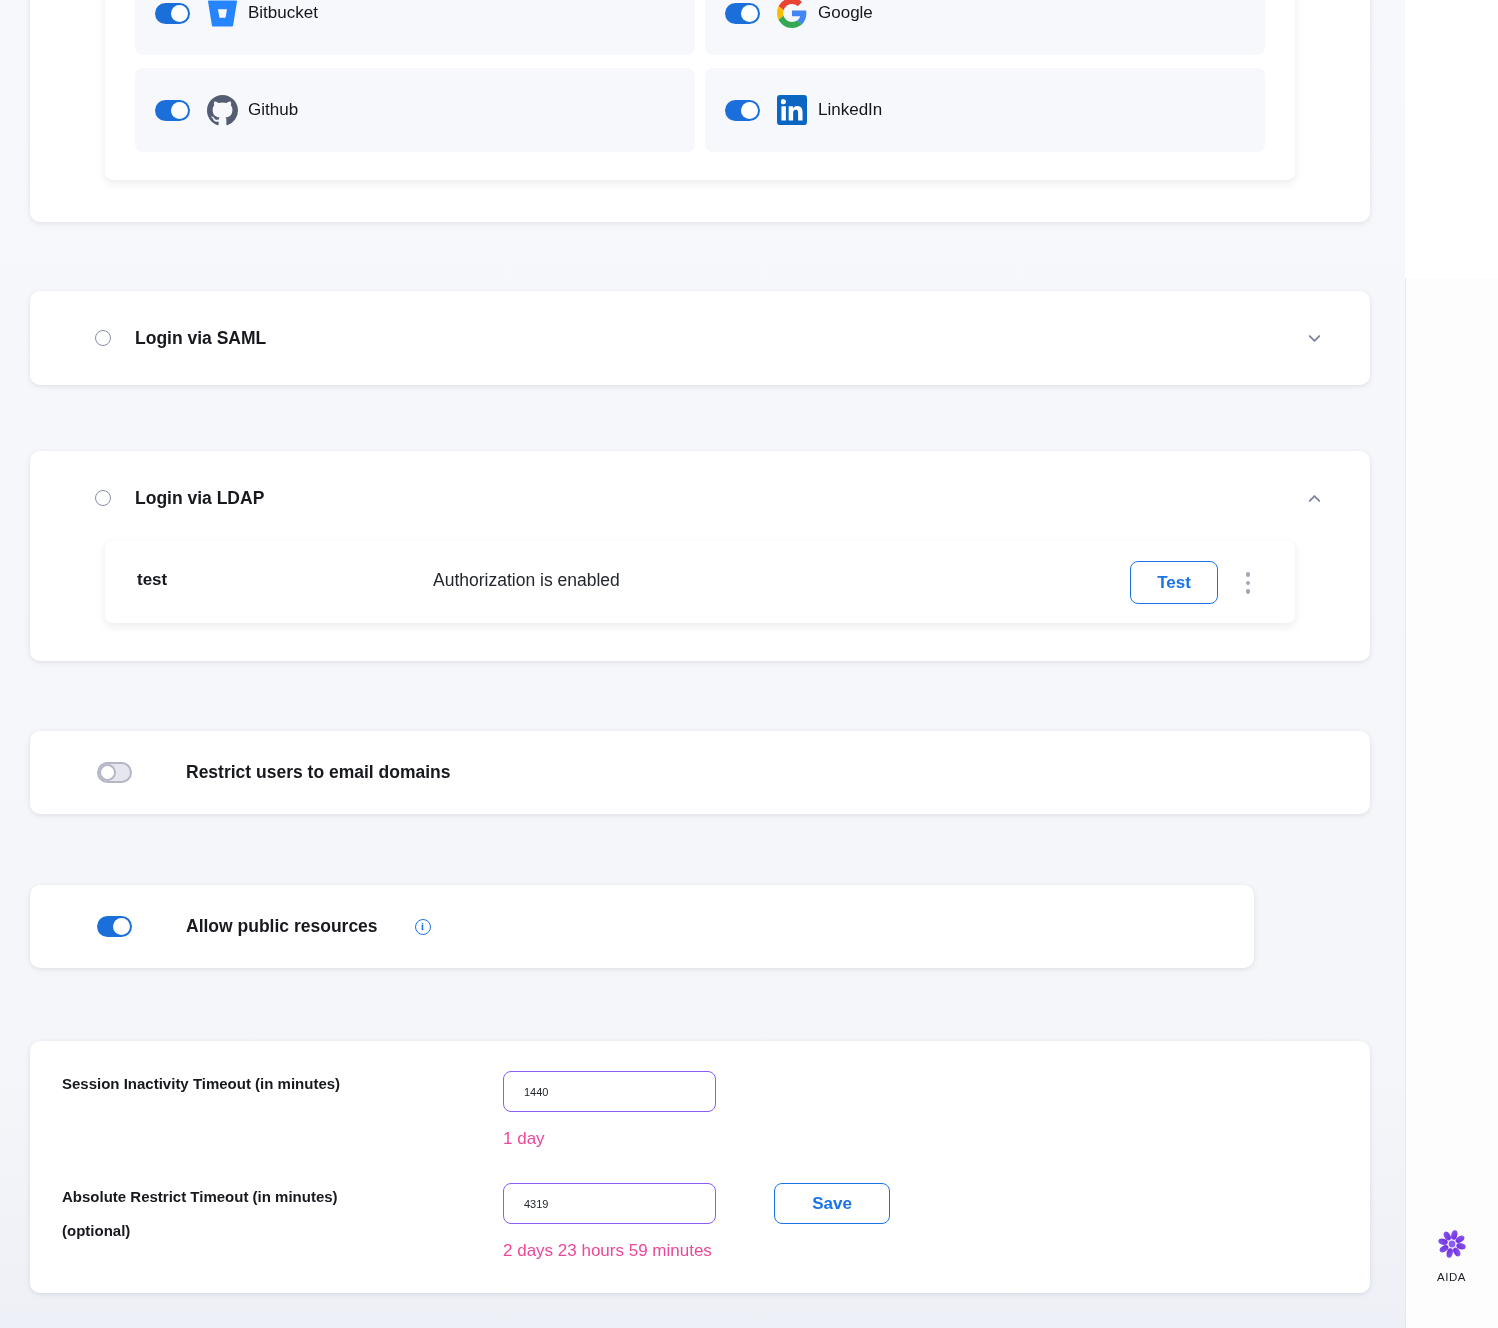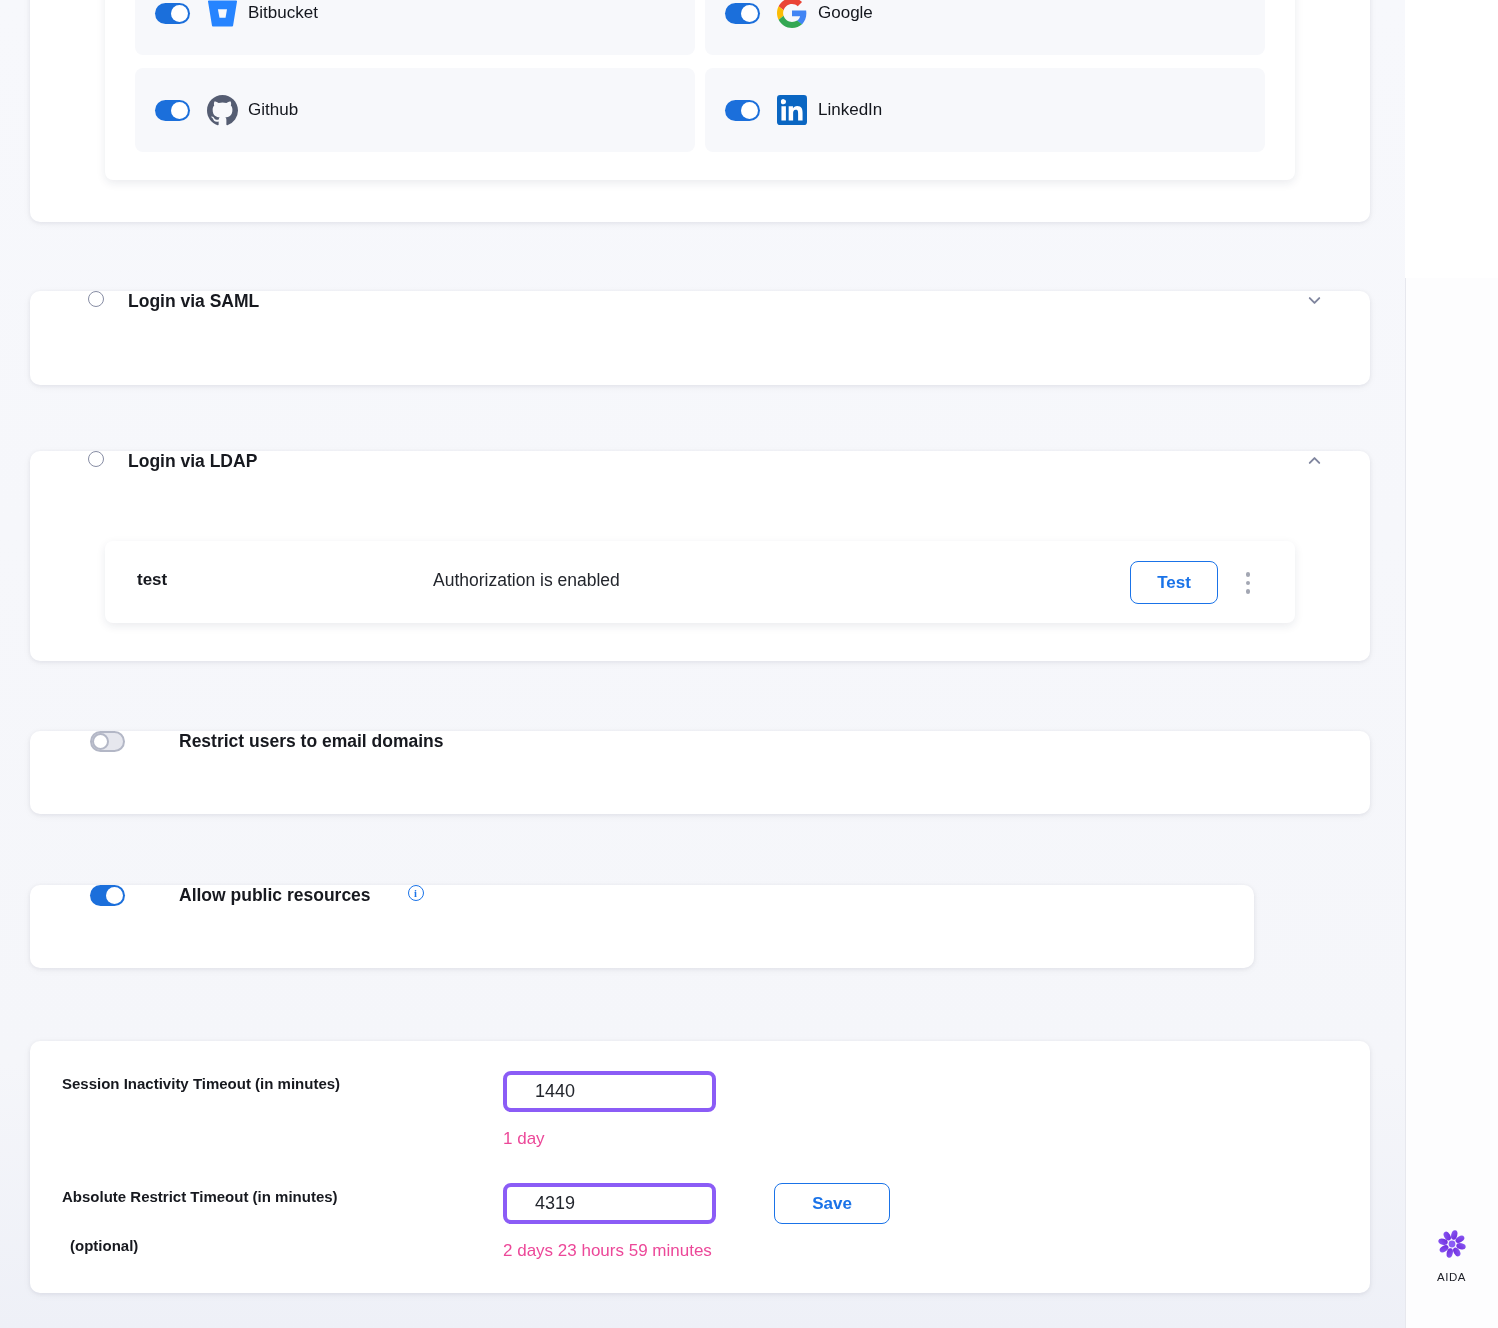--- a/index.html
+++ b/index.html
@@ -36,22 +36,22 @@
   .toggle.off .knob { position:absolute; left:0px; top:0px; width:17px; height:17px;
     border-radius:50%; background:#fff; border:2px solid #b3b7c6; }
 
   
   .card-saml { left:30px; top:291px; width:1340px; height:94px; }
   .card-ldap { left:30px; top:451px; width:1340px; height:210px; }
   .card-restrict { left:30px; top:731px; width:1340px; height:83px; }
   .card-public { left:30px; top:885px; width:1224px; height:83px; }
   .card-session { left:30px; top:1041px; width:1340px; height:252px; }
 
-  .section-head { position:absolute; left:0; top:0; right:0; height:94px;
-    display:flex; align-items:flex-start; padding:0 46px 0 58px; }
+  .section-head { position:absolute; left:7px; top:0; right:0; height:94px;
+    display:flex; align-items:center; padding:0 46px 0 58px; }
   .section-head.slim { height:83px; }
   .radio { width:16px; height:16px; border-radius:50%; border:1.5px solid #878da4;
     background:#fff; flex:none; margin-right:24px; cursor:pointer; }
   .section-title { font-size:17.5px; font-weight:700; color:#17191f; }
   .chev { margin-left:auto; display:flex; align-items:center; cursor:pointer; }
 
   
   .ldap-entry { position:absolute; left:75px; top:90px; width:1190px; height:82px;
     background:#fff; border-radius:8px; box-shadow:0 3px 10px rgba(23,28,63,.09); }
   .ldap-name { position:absolute; left:32px; top:29px; font-size:17px; font-weight:700; color:#17191f; }
@@ -68,22 +68,22 @@
   .toggle-row-label { font-size:17.5px; font-weight:700; color:#17191f; margin-left:26px; }
   .head-pad { padding-left:60px;gap:28px; }
 
   .info-icon { display:inline-flex; align-items:center; justify-content:center;
     width:16px; height:16px; border-radius:50%; border:1.5px solid #1a73e8;
     color:#1a73e8; font-size:10.5px; font-weight:700; margin-left:9px; cursor:pointer;
     font-family:"Liberation Serif", serif; }
 
   
   .form-label { position:absolute; font-size:15px; font-weight:700; color:#17191f; }
-  .text-input { position:absolute; width:213px; height:41px; border:4px solid #8b5cf6;
-    border-radius:8px; padding:0 28px; font-size:18px; color:#23262d;
+  .text-input { position:absolute; width:213px; height:41px; border:1px solid #8b5cf6;
+    border-radius:8px; padding:0 20px; font-size:11px; color:#23262d;
     font-family:"Liberation Sans",sans-serif; background:#fff; outline:none; }
   .hint { position:absolute; font-size:17px; color:#ec4899; }
   .btn-save { left:744px; top:142px; width:116px; height:41px; }
 
   
   .sidebar { position:absolute; left:1405px; top:0; width:93px; height:1328px; background:#fff; }
   .sidebar-panel { position:absolute; left:0; top:278px; width:93px; height:1050px;
     background:#fdfdfe; border-left:1px solid #e7e8ee; }
   .aida { position:absolute; left:0; top:1228px; width:93px; display:flex;
     flex-direction:column; align-items:center; gap:7px; }
@@ -207,21 +207,21 @@
         <span class="info-icon">i</span>
       </div>
     </div>
 
     <div class="card card-session">
       <span class="form-label" style="left:32px; top:34px;">Session Inactivity Timeout (in minutes)</span>
       <input class="text-input" style="left: 473px; top: 30px;" type="text" value="1440">
       <span class="hint" style="left:473px; top:88px;">1 day</span>
 
       <span class="form-label" style="left:32px; top:147px;">Absolute Restrict Timeout (in minutes)</span>
-      <span class="form-label" style="left:32px; top:196px;margin-left:8px;">(optional)</span>
+      <span class="form-label" style="left:32px; top:181px;">(optional)</span>
       <input class="text-input" style="left: 473px; top: 142px;" type="text" value="4319">
       <button class="btn-outline btn-save">Save</button>
       <span class="hint" style="left:473px; top:200px;">2 days 23 hours 59 minutes</span>
     </div>
 
   </div>
 
   <div class="sidebar">
     <div class="sidebar-panel"></div>
     <div class="aida">

